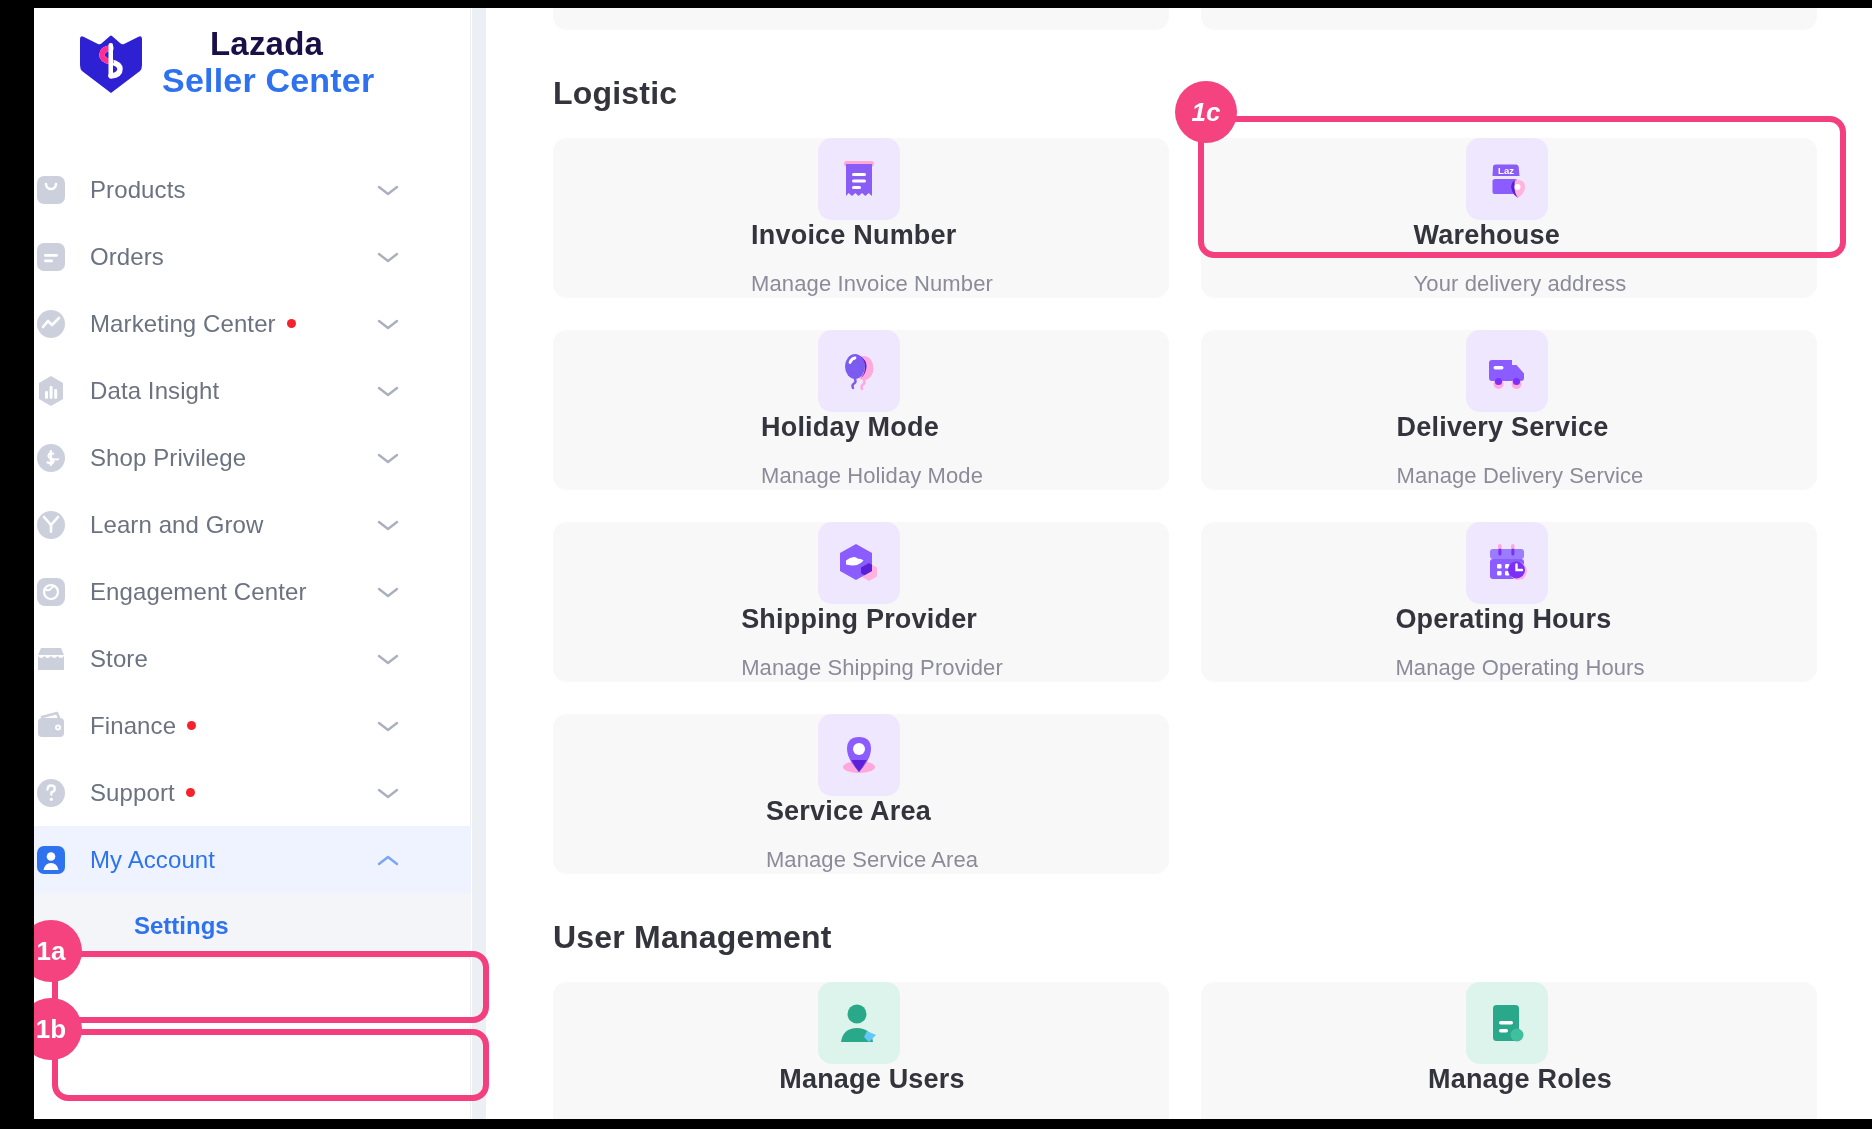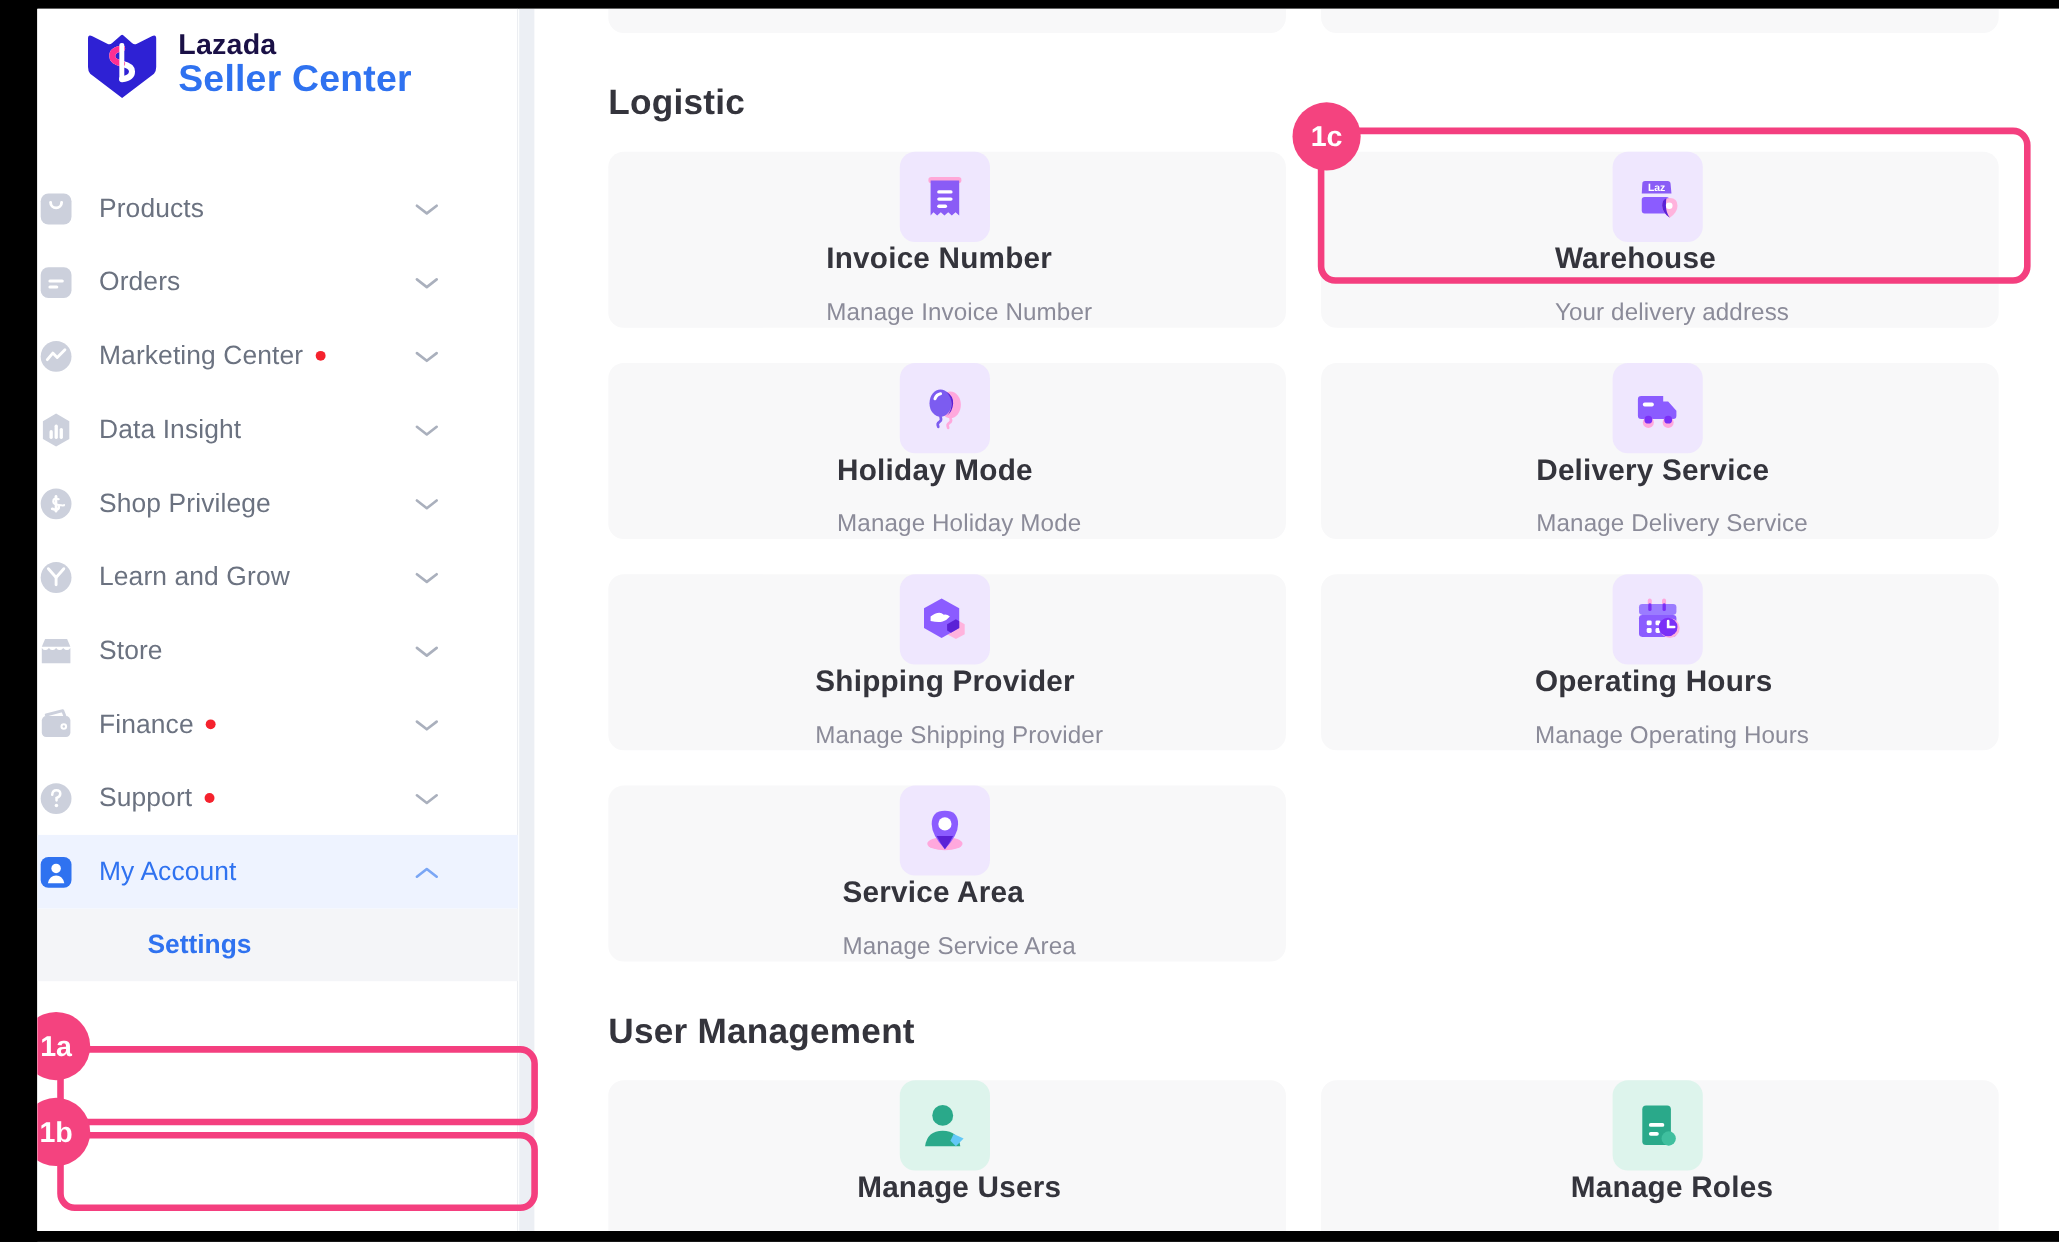--- a/index.html
+++ b/index.html
@@ -32,21 +32,21 @@
     background: #ffffff;
     border-right: 1px solid #eceef2;
   }
   .brand {
     position: absolute; left: 44px; top: 18px;
     display: flex; align-items: center; gap: 18px;
   }
   .brand-mark { width: 66px; height: 62px; flex: none; }
   .brand-text { line-height: 1.08; }
   .brand-line1 {
-    font-size: 26px; font-weight: 700; color: #1a1046; letter-spacing: .2px;
+    font-size: 33px; font-weight: 700; color: #1a1046; letter-spacing: .2px; margin-left: 48px;
   }
   .brand-line2 {
     font-size: 34px; font-weight: 700; color: #2f72f0; letter-spacing: .2px;
   }
 
   .nav { position: absolute; left: 0; top: 148px; width: 437px; }
   .nav-item {
     position: relative;
     height: 67px;
     display: flex; align-items: center;
@@ -233,20 +233,31 @@
           <circle cx="17" cy="17" r="14" fill="#ccd0dc"></circle>
           <path d="M10 9 L17 17 L24 9" stroke="#ffffff" stroke-width="2.6" fill="none" stroke-linecap="round" stroke-linejoin="round"></path>
           <rect x="15.7" y="16" width="2.6" height="9" rx="1.3" fill="#ffffff"></rect>
         </svg>
         <span class="nav-label">Learn and Grow</span>
         <svg class="chev" viewBox="0 0 22 12">
               <path d="M2 3 L11 10 L20 3" stroke="#aab0bd" stroke-width="2.4" fill="none" stroke-linecap="round" stroke-linejoin="round"></path>
             </svg>
       </div>
 
+      <div class="nav-item">
+        <svg class="nav-ico" viewBox="0 0 34 34">
+          <rect x="3" y="3" width="28" height="28" rx="8" fill="#ccd0dc"></rect>
+          <circle cx="17" cy="17" r="7" fill="none" stroke="#ffffff" stroke-width="2.2"></circle>
+          <path d="M10.5 14 q4 3 7 -1 q3 -4 6 1" stroke="#ffffff" stroke-width="2" fill="none" stroke-linecap="round"></path>
+        </svg>
+        <span class="nav-label">Engagement Center</span>
+        <svg class="chev" viewBox="0 0 22 12">
+              <path d="M2 3 L11 10 L20 3" stroke="#aab0bd" stroke-width="2.4" fill="none" stroke-linecap="round" stroke-linejoin="round"></path>
+            </svg>
+      </div>
 
       <div class="nav-item">
         <svg class="nav-ico" viewBox="0 0 34 34">
           <path d="M4 13 L7 6 L27 6 L30 13 Z" fill="#ccd0dc"></path>
           <path d="M4 14 q3 4 6.5 0 q3.2 4 6.5 0 q3.3 4 6.5 0 q3.5 4 6.5 0 L30 28 L4 28 Z" fill="#ccd0dc"></path>
         </svg>
         <span class="nav-label">Store</span>
         <svg class="chev" viewBox="0 0 22 12">
               <path d="M2 3 L11 10 L20 3" stroke="#aab0bd" stroke-width="2.4" fill="none" stroke-linecap="round" stroke-linejoin="round"></path>
             </svg>
@@ -470,16 +481,16 @@
     </div>
 
   </div>
 
   <div class="ann-box" style="left:18px; top:943px; width:437px; height:72px;"></div>
   <div class="ann-box" style="left:18px; top:1021px; width:437px; height:72px;"></div>
   <div class="ann-box" style="left:1164px; top:108px; width:648px; height:142px;"></div>
 
   <div class="ann-badge" style="left:-14px; top:912px;">1a</div>
   <div class="ann-badge" style="left:-14px; top:990px;">1b</div>
-  <div class="ann-badge" style="left:1141px; top:85px;">1c</div>
+  <div class="ann-badge" style="left:1141px; top:73px;font-style:italic;">1c</div>
 
 </div>
 </div>
 
 </body></html>

